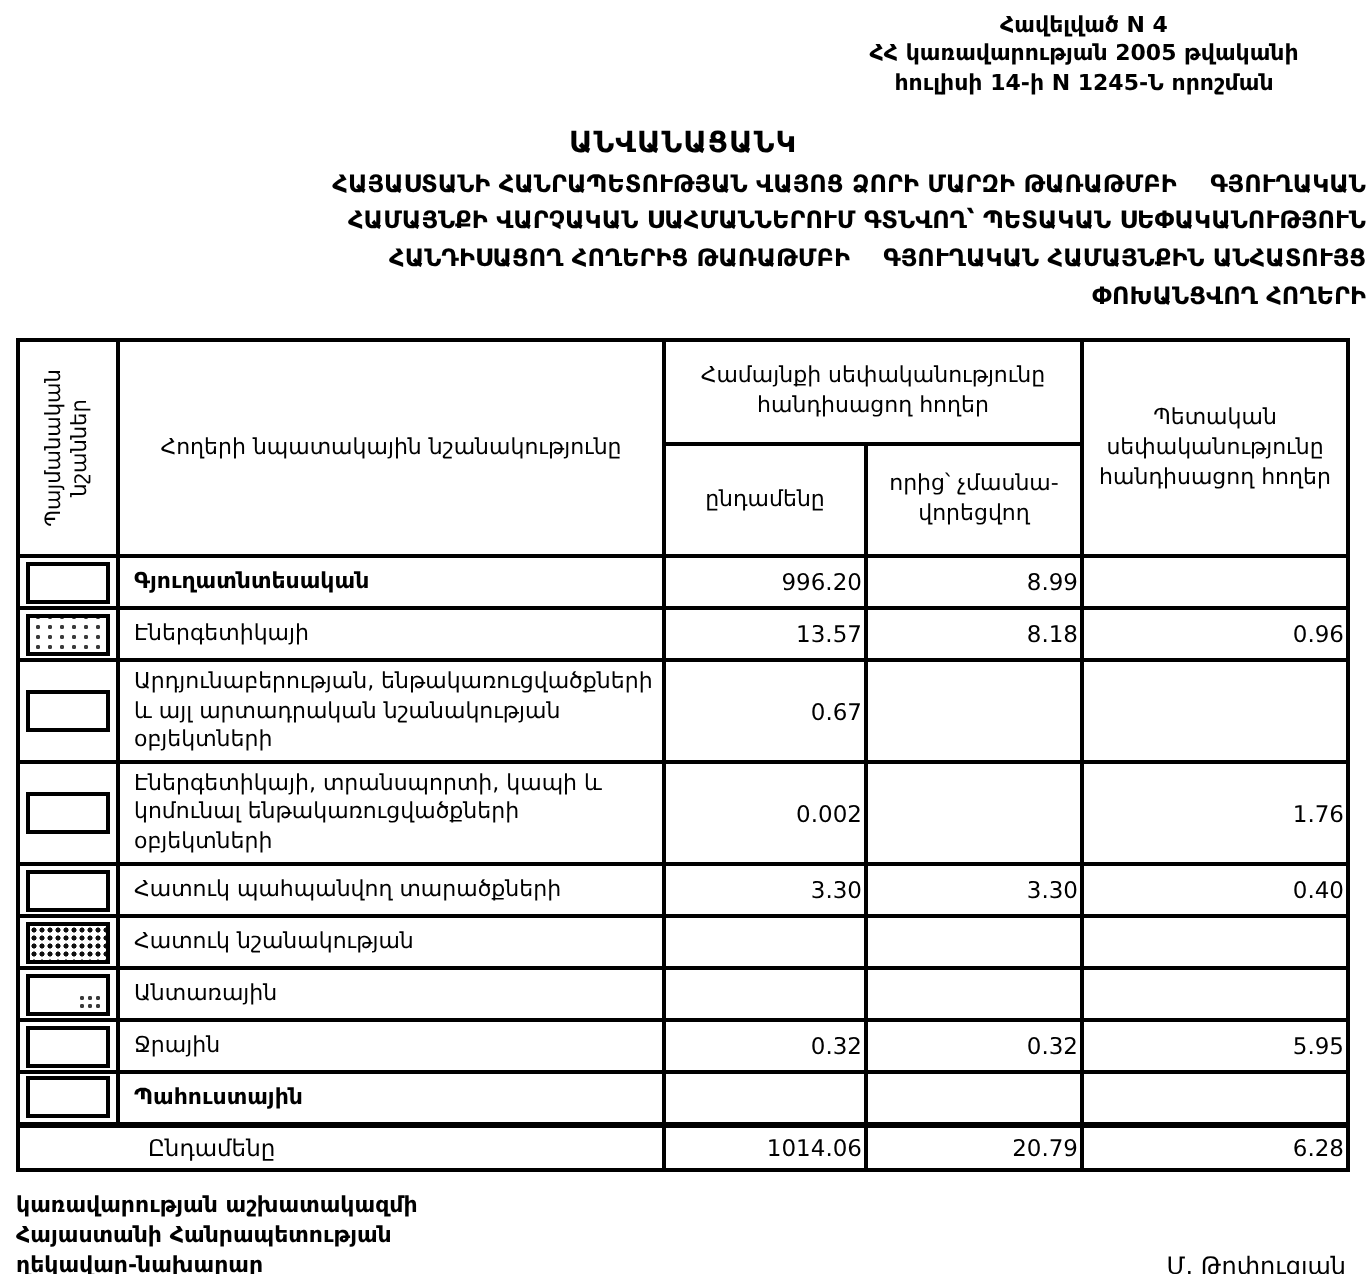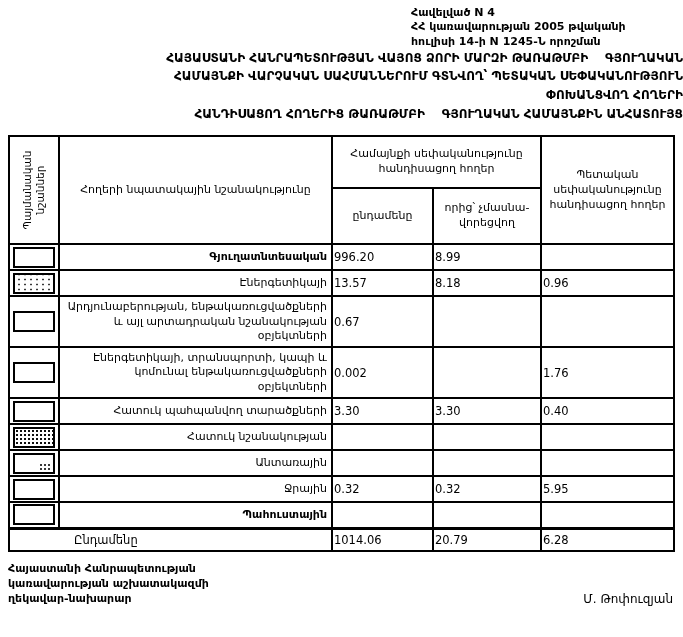--- a/index.html
+++ b/index.html
@@ -6,21 +6,21 @@
   body{
     width:683px;height:637px;overflow:hidden;
     background:#fff;color:#000;
     font-family:"DejaVu Sans",sans-serif;
     -webkit-font-smoothing:none;
   }
   .page{position:relative;width:683px;height:637px}
 
   .appendix{
     margin:6px 10px 0 auto;width:262px;
-    text-align:left;font-size:11px;font-weight:bold;line-height:1.3;
+    text-align:center;font-size:11px;font-weight:bold;line-height:1.3;
   }
   .title{
     margin:15px 0 3px;text-align:center;
     font-size:14.5px;font-weight:bold;letter-spacing:.5px;
   }
   .subtitle{
     text-align:right;font-size:12px;font-weight:bold;line-height:1.55;
   }
 
   table.land-table{
@@ -56,25 +56,25 @@
   .pat-dense{
     background-image:radial-gradient(circle,#101010 1.2px,rgba(0,0,0,0) 1.35px);
     background-size:4px 4px;
   }
   .pat-corner::after{
     content:"";position:absolute;right:1px;bottom:1px;width:13px;height:8px;
     background-image:radial-gradient(circle,#3a3a3a 1px,rgba(0,0,0,0) 1.15px);
     background-size:4px 4px;
   }
   td.name{
-    text-align:right;font-size:11px;line-height:1.3;
+    text-align:left;font-size:11px;line-height:1.3;
     padding:3px 4px 3px 7px;vertical-align:middle;
   }
   td.name.b{font-weight:bold}
-  td.num{text-align:left;font-size:11.5px;vertical-align:middle}
+  td.num{text-align:right;font-size:11.5px;vertical-align:middle}
   tr.totals{height:23px}
   tr.totals td{border-top:3px solid #000}
   td.total-label{
     text-align:left;padding-left:64px;font-size:11.5px;vertical-align:middle;
   }
 
   .footer{
     display:flex;justify-content:space-between;align-items:flex-end;
     margin:10px 10px 0 8px;
   }
@@ -85,26 +85,27 @@
 <body>
 
 <div class="page">
 
   <div class="appendix">
     <div>Հավելված N 4</div>
     <div>ՀՀ կառավարության 2005 թվականի</div>
     <div>հուլիսի 14-ի N 1245-Ն որոշման</div>
   </div>
 
+  <div class="title">ԱՆՎԱՆԱՑԱՆԿ</div>
 
   <div class="subtitle">
     <div>ՀԱՅԱՍՏԱՆԻ ՀԱՆՐԱՊԵՏՈՒԹՅԱՆ ՎԱՅՈՑ ՁՈՐԻ ՄԱՐԶԻ ԹԱՌԱԹՄԲԻ&nbsp;&nbsp;&nbsp; ԳՅՈՒՂԱԿԱՆ</div>
     <div>ՀԱՄԱՅՆՔԻ ՎԱՐՉԱԿԱՆ ՍԱՀՄԱՆՆԵՐՈՒՄ ԳՏՆՎՈՂ՝ ՊԵՏԱԿԱՆ ՍԵՓԱԿԱՆՈՒԹՅՈՒՆ</div>
+    <div>ՀԱՆԴԻՍԱՑՈՂ ՀՈՂԵՐԻՑ ԹԱՌԱԹՄԲԻ&nbsp;&nbsp;&nbsp; ԳՅՈՒՂԱԿԱՆ ՀԱՄԱՅՆՔԻՆ ԱՆՀԱՏՈՒՅՑ</div>
     <div>ՓՈԽԱՆՑՎՈՂ ՀՈՂԵՐԻ</div>
-    <div>ՀԱՆԴԻՍԱՑՈՂ ՀՈՂԵՐԻՑ ԹԱՌԱԹՄԲԻ&nbsp;&nbsp;&nbsp; ԳՅՈՒՂԱԿԱՆ ՀԱՄԱՅՆՔԻՆ ԱՆՀԱՏՈՒՅՑ</div>
   </div>
 
   <table class="land-table">
     <colgroup>
       <col style="width:50px">
         <col style="width:273px">
         <col style="width:101px">
       <col style="width:108px">
         <col style="width:133px">
     </colgroup>
@@ -210,20 +211,20 @@
           <td class="total-label" colspan="2">Ընդամենը</td>
           <td class="num">1014.06</td>
           <td class="num">20.79</td>
           <td class="num">6.28</td>
         </tr>
       </tbody>
   </table>
 
   <div class="footer">
     <div class="sig-block">
+      <div>կառավարության աշխատակազմի</div>
       <div>Հայաստանի Հանրապետության</div>
-      <div>կառավարության աշխատակազմի</div>
       <div>ղեկավար-նախարար</div>
     </div>
     <div class="sig-name">Մ. Թոփուզյան</div>
   </div>
 
 </div>
 
 </body></html>

